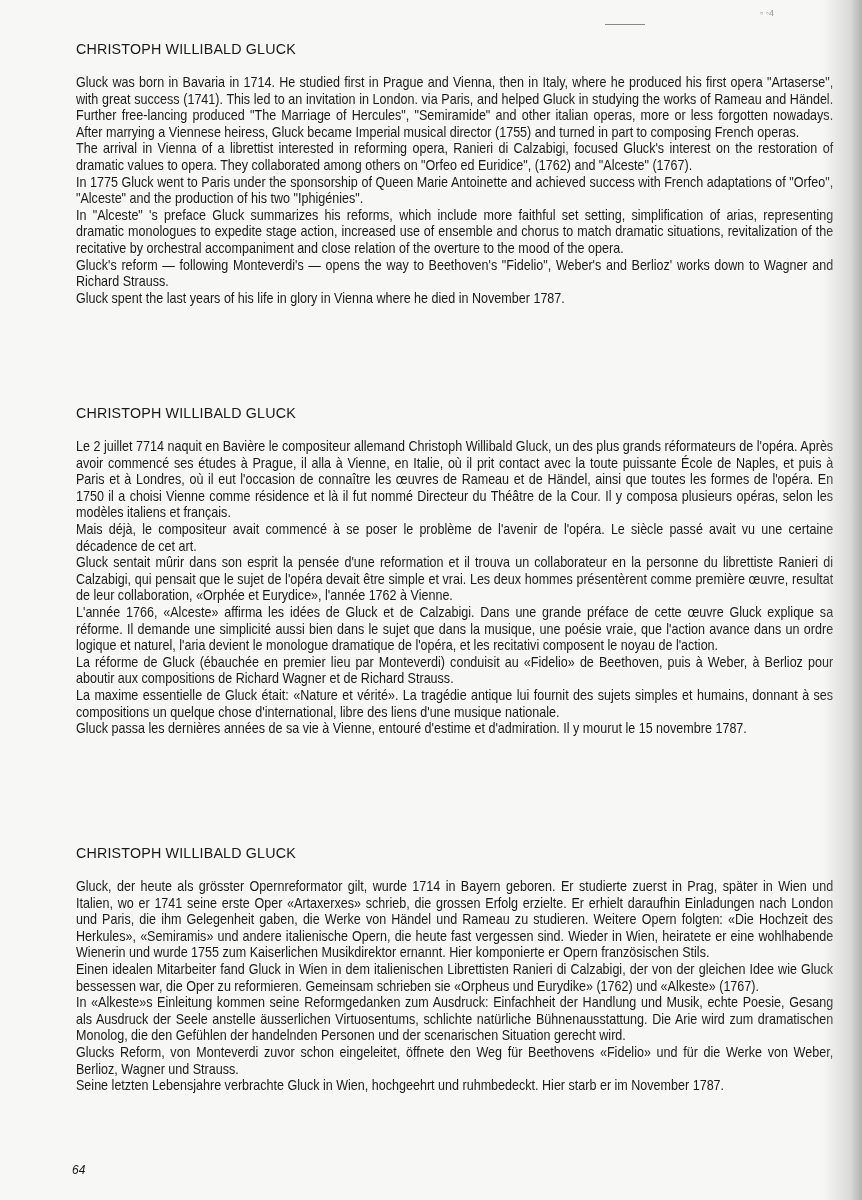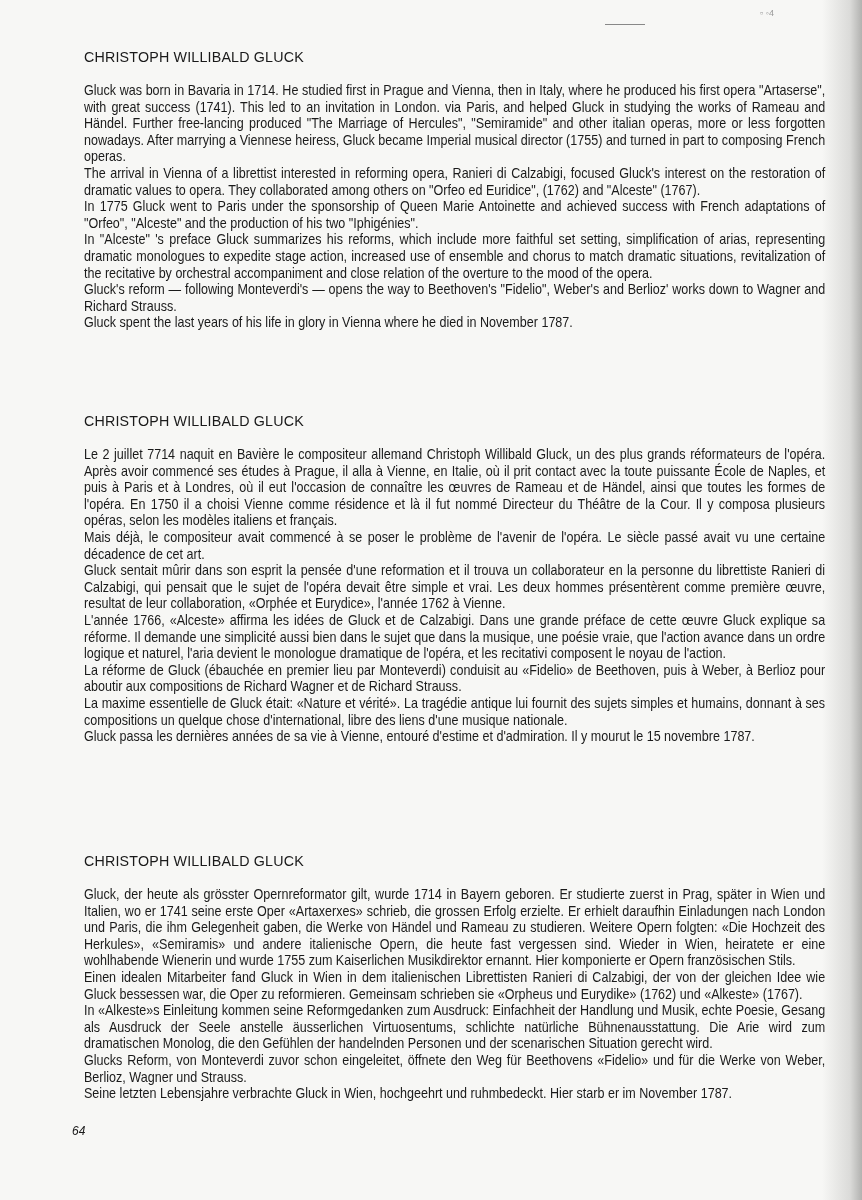--- a/index.html
+++ b/index.html
@@ -18,37 +18,37 @@
   .top-rule {
     position: absolute; top: 24px; left: 605px; width: 40px; height: 1px;
     background: #888;
   }
   .top-mark {
     position: absolute; top: 8px; left: 760px; font-size: 9px; color: #999;
   }
   .content {
     position: absolute; left: 72px; top: 36px; width: 765px;
   }
-  .section { margin: 12px; }
+  .section { margin: 4px; }
   .section-title {
     font-size: 15.5px; letter-spacing: 0.2px; margin: 0 0 16px 0;
     font-weight: normal; transform: scaleX(0.92); transform-origin: left;
     white-space: nowrap;
   }
   .para {
     font-size: 14.6px; line-height: 16.6px; margin: 0;
     text-align: justify;
     transform: scaleX(0.86); transform-origin: left;
     width: 116.3%;
   }
   .sec1 { position: absolute; top: 0; }
   .sec2 { position: absolute; top: 364px; }
   .sec3 { position: absolute; top: 804px; }
   .page-number {
-    position: absolute; left: 72px; top: 1124px; font-size: 12px; font-style: italic;
+    position: absolute; left: 72px; top: 1163px; font-size: 12px; font-style: italic;
   }
 </style>
 </head>
 <body>
 
 <div class="top-rule"></div>
 <div class="top-mark">▫ ◦4</div>
 
 <div class="content">
 

